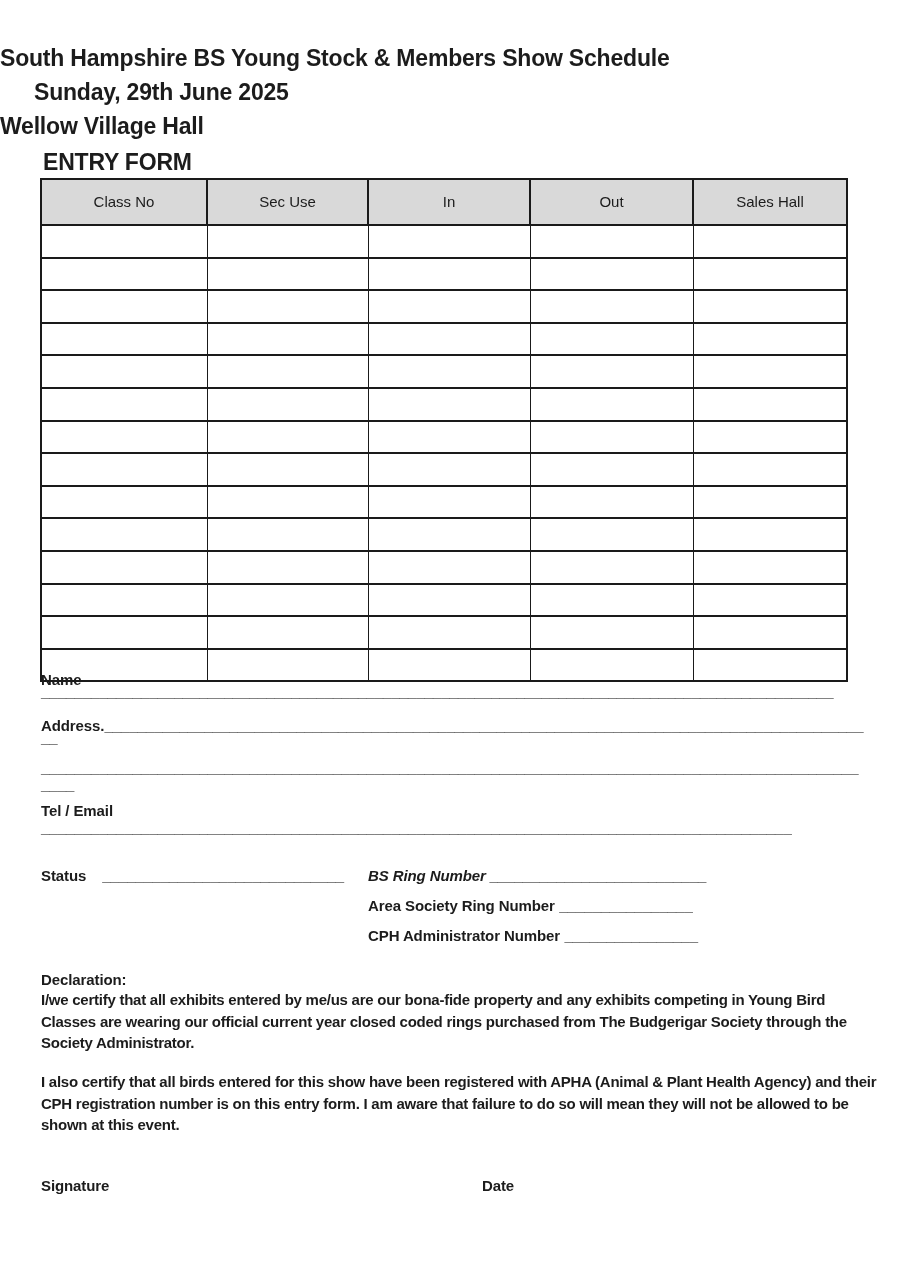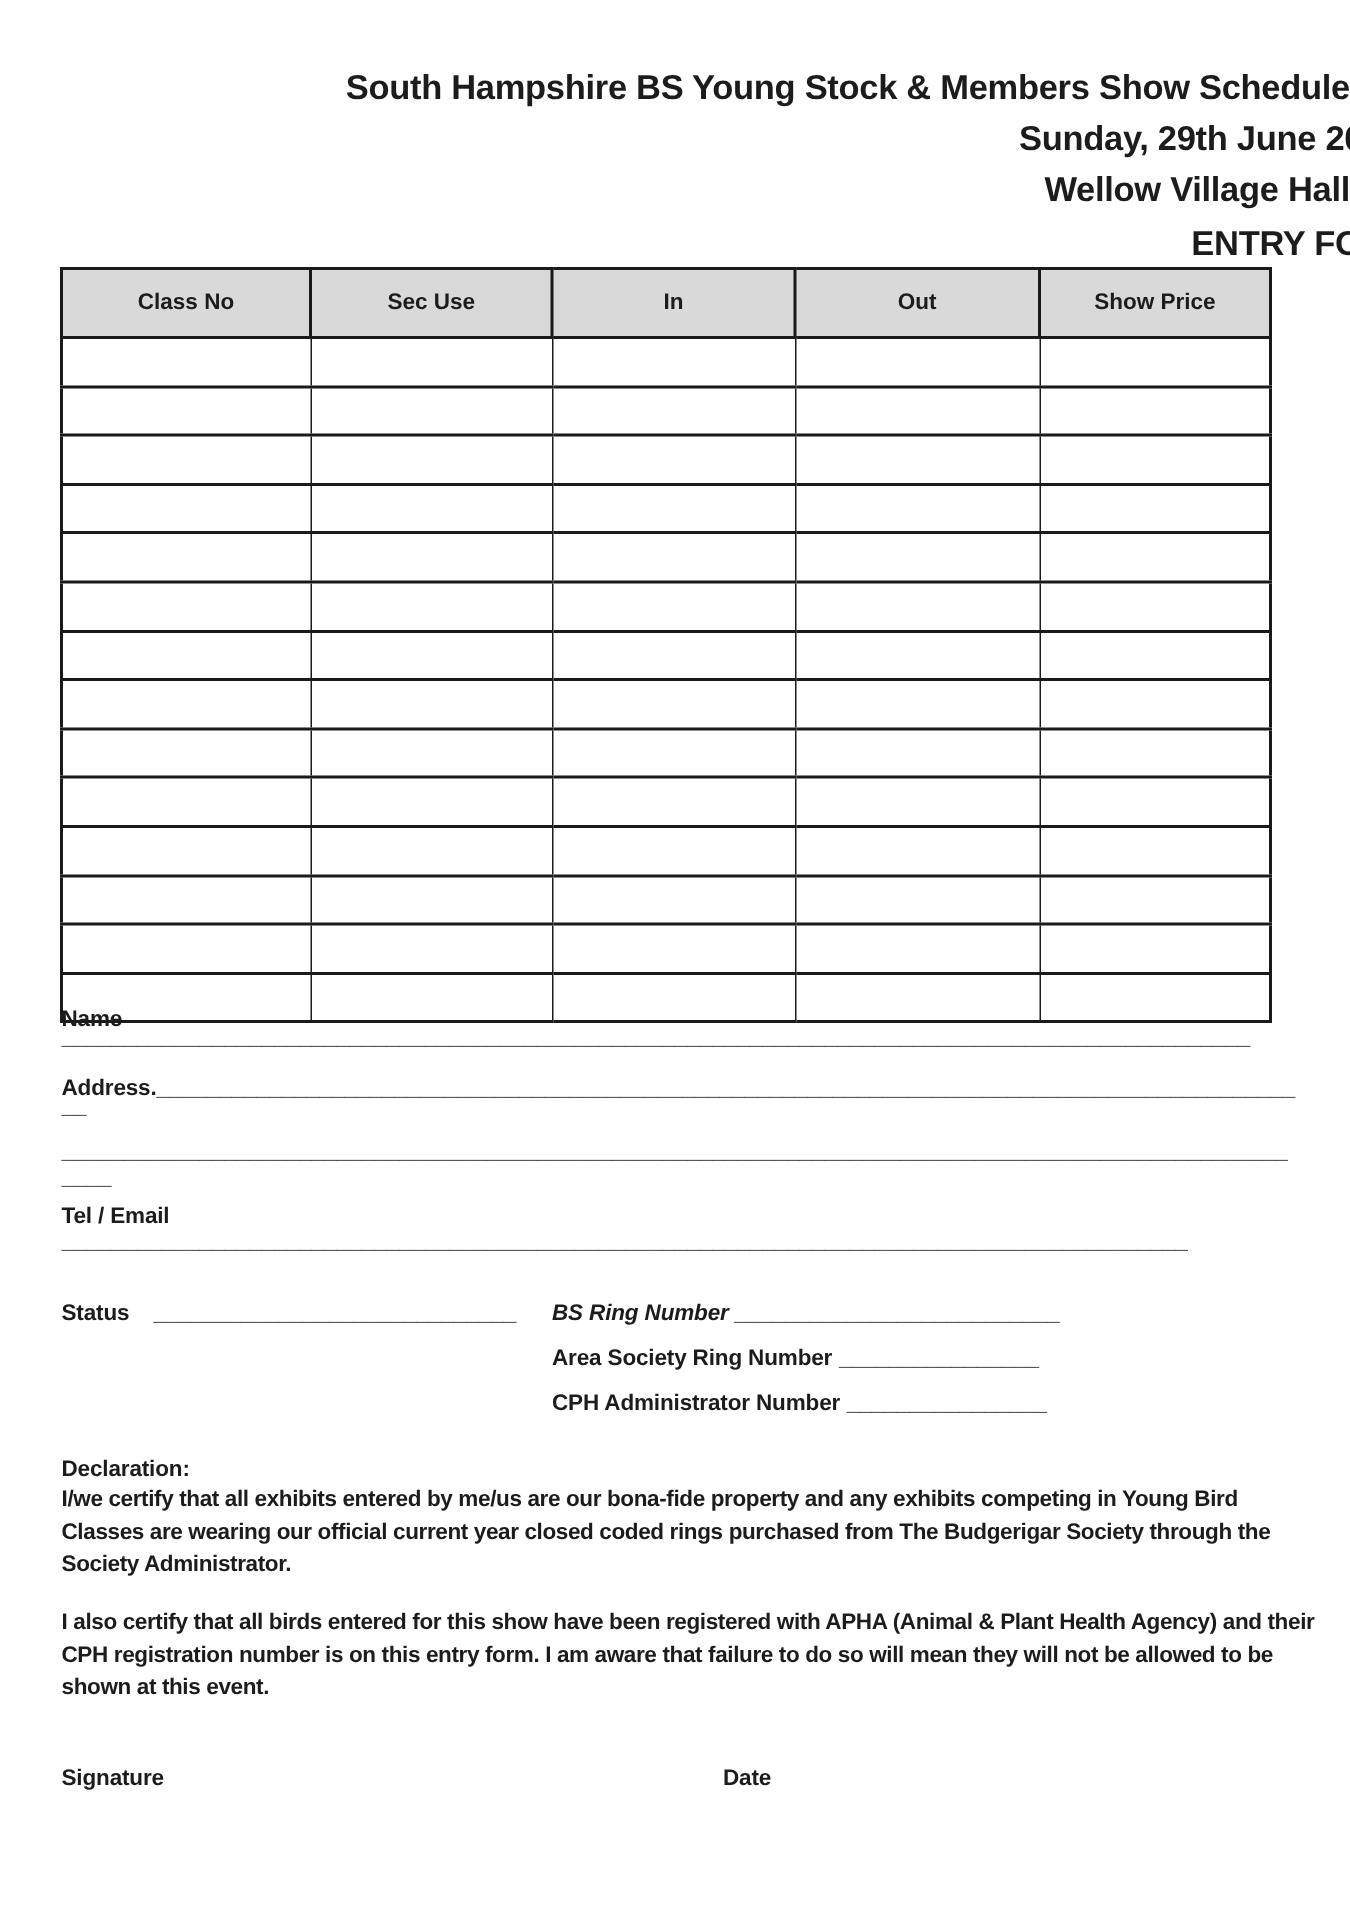--- a/index.html
+++ b/index.html
@@ -12,35 +12,35 @@
   .page{
     position:relative;
     width:900px;height:1272px;
     background:var(--page-bg);
     color:var(--text);
     font-family:"Liberation Sans",sans-serif;
     font-weight:bold;
     overflow:hidden;
   }
   .abs{position:absolute;}
-  .title{left:0;width:900px;text-align:right;font-size:23px;line-height:28px;letter-spacing:-0.2px;}
+  .title{left:0;width:900px;text-align:left;font-size:23px;line-height:28px;letter-spacing:-0.2px;}
   .t1{top:44px;}
   .t2{top:78px;padding-left:34px;}
   .t3{top:112px;}
   .t4{top:148px;padding-left:43px;}
 
   table.entry{
     position:absolute;top:178px;left:40px;
     width:806px;border-collapse:collapse;table-layout:fixed;
     border:2.5px solid var(--border);
   }
   table.entry th{
     background:var(--header-bg);
     border:2px solid var(--border);
-    font-size:15px;font-weight:bold;
+    font-size:15px;font-weight:normal;
     height:15px;padding:14px;line-height:16px;
   }
   table.entry td{
     border:2px solid var(--border);
     border-left-width:1.5px;border-right-width:1.5px;
     height:30.6px;padding:0;
   }
 
   .label{font-size:15px;line-height:20px;letter-spacing:-0.1px;white-space:nowrap;}
   .uline{font-size:15px;line-height:20px;letter-spacing:0;white-space:nowrap;}
@@ -68,21 +68,21 @@
         <col style="width:162px">
         <col style="width:163px">
         <col style="width:154px">
     </colgroup>
     <thead>
       <tr>
         <th>Class No</th>
         <th>Sec Use</th>
         <th>In</th>
         <th>Out</th>
-        <th>Show Price</th>
+        <th>Sales Hall</th>
       </tr>
     </thead>
     <tbody>
         <tr>
           <td></td>
           <td></td>
           <td></td>
           <td></td>
           <td></td>
         </tr>

